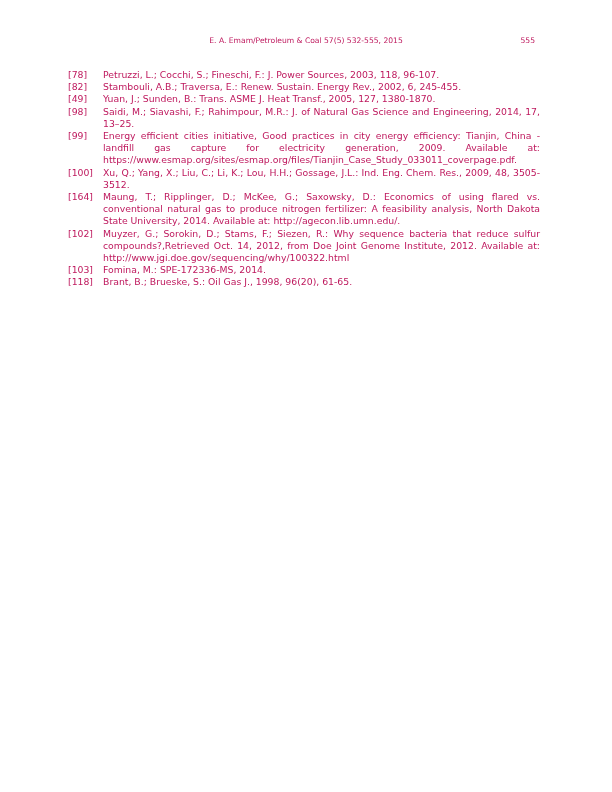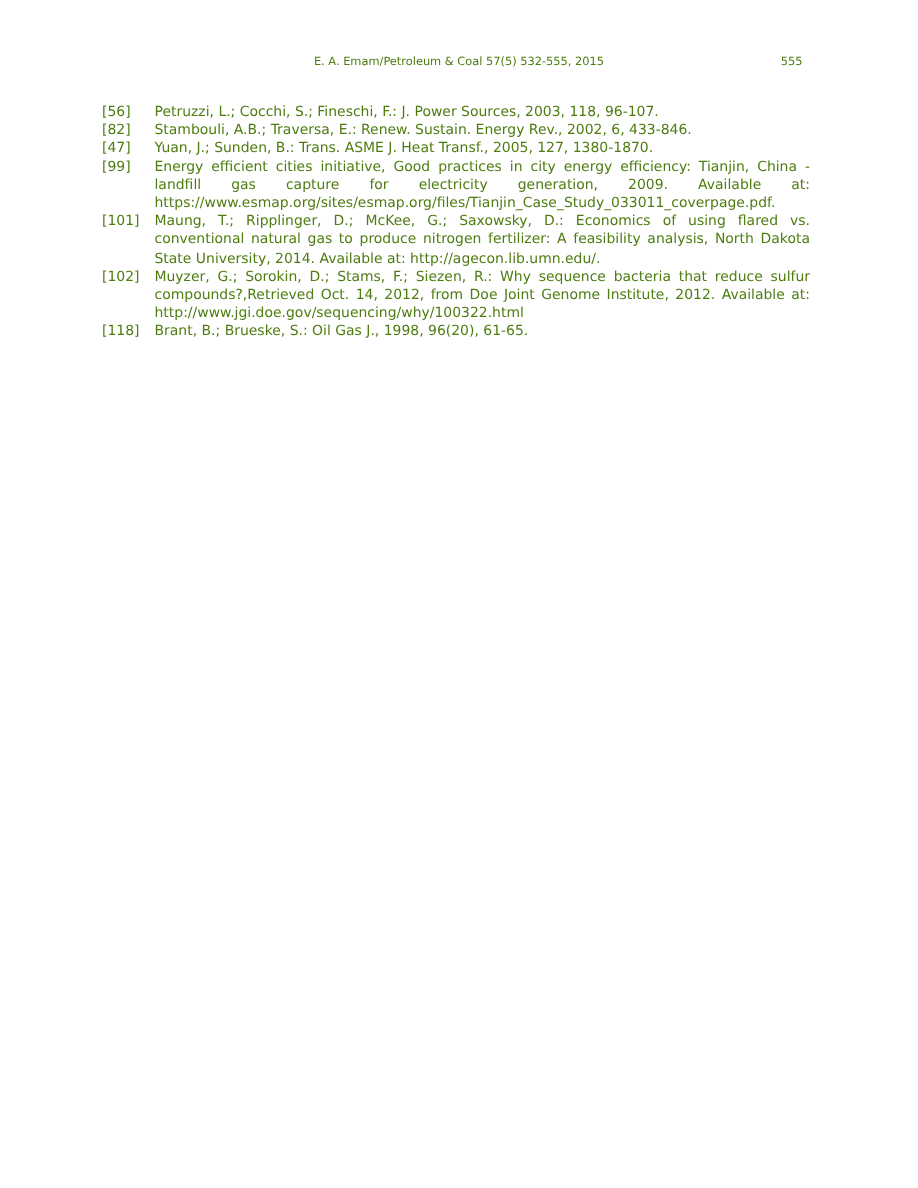--- a/index.html
+++ b/index.html
@@ -6,21 +6,21 @@
     margin: 0;
     padding: 0;
     background: #ffffff;
   }
   .page {
     position: relative;
     width: 612px;
     height: 792px;
     background: #ffffff;
     font-family: "DejaVu Sans", "Liberation Sans", sans-serif;
-    color: #4d7c0f;
+    color: #be185d;
     overflow: hidden;
   }
   .header {
     position: absolute;
     top: 36px;
     left: 0;
     width: 612px;
     height: 12px;
     font-size: 7.6px;
     line-height: 10px;
@@ -65,50 +65,62 @@
 <body>
 
 <div class="page">
   <div class="header">
     <span class="running-title">E. A. Emam/Petroleum &amp; Coal 57(5) 532-555, 2015</span>
     <span class="page-number">555</span>
   </div>
 
   <div class="refs">
   <div class="ref">
-    <span class="ref-label">[56]</span>
+    <span class="ref-label">[78]</span>
     <span class="ref-text">Petruzzi, L.; Cocchi, S.; Fineschi, F.: J. Power Sources, 2003, 118, 96-107.</span>
   </div>
 
   <div class="ref">
     <span class="ref-label">[82]</span>
-    <span class="ref-text">Stambouli, A.B.; Traversa, E.: Renew. Sustain. Energy Rev., 2002, 6, 433-846.</span>
+    <span class="ref-text">Stambouli, A.B.; Traversa, E.: Renew. Sustain. Energy Rev., 2002, 6, 245-455.</span>
   </div>
 
   <div class="ref">
-    <span class="ref-label">[47]</span>
+    <span class="ref-label">[49]</span>
     <span class="ref-text">Yuan, J.; Sunden, B.: Trans. ASME J. Heat Transf., 2005, 127, 1380-1870.</span>
   </div>
 
+  <div class="ref">
+    <span class="ref-label">[98]</span>
+    <span class="ref-text">Saidi, M.; Siavashi, F.; Rahimpour, M.R.: J. of Natural Gas Science and Engineering, 2014, 17, 13–25.</span>
+  </div>
 
   <div class="ref">
     <span class="ref-label">[99]</span>
     <span class="ref-text">Energy efficient cities initiative, Good practices in city energy efficiency: Tianjin, China - landfill gas capture for electricity generation, 2009. Available at: https://www.esmap.org/sites/esmap.org/files/Tianjin_Case_Study_033011_coverpage.pdf.</span>
   </div>
 
+  <div class="ref">
+    <span class="ref-label">[100]</span>
+    <span class="ref-text">Xu, Q.; Yang, X.; Liu, C.; Li, K.; Lou, H.H.; Gossage, J.L.:  Ind. Eng. Chem. Res., 2009, 48, 3505-3512.</span>
+  </div>
 
   <div class="ref">
-    <span class="ref-label">[101]</span>
+    <span class="ref-label">[164]</span>
     <span class="ref-text">Maung, T.; Ripplinger, D.; McKee, G.; Saxowsky, D.: Economics of using flared vs. conventional natural gas to produce nitrogen fertilizer: A feasibility analysis, North Dakota State University, 2014. Available at: http://agecon.lib.umn.edu/.</span>
   </div>
 
   <div class="ref">
     <span class="ref-label">[102]</span>
     <span class="ref-text">Muyzer, G.; Sorokin, D.; Stams, F.; Siezen, R.: Why sequence bacteria that reduce sulfur compounds?,Retrieved Oct. 14, 2012, from Doe Joint Genome Institute, 2012. Available at: http://www.jgi.doe.gov/sequencing/why/100322.html</span>
   </div>
 
+  <div class="ref">
+    <span class="ref-label">[103]</span>
+    <span class="ref-text">Fomina, M.: SPE-172336-MS, 2014.</span>
+  </div>
 
   <div class="ref">
     <span class="ref-label">[118]</span>
     <span class="ref-text">Brant, B.; Brueske, S.: Oil Gas J., 1998, 96(20), 61-65.</span>
   </div>
 </div>
 </div>
 
 </body></html>

